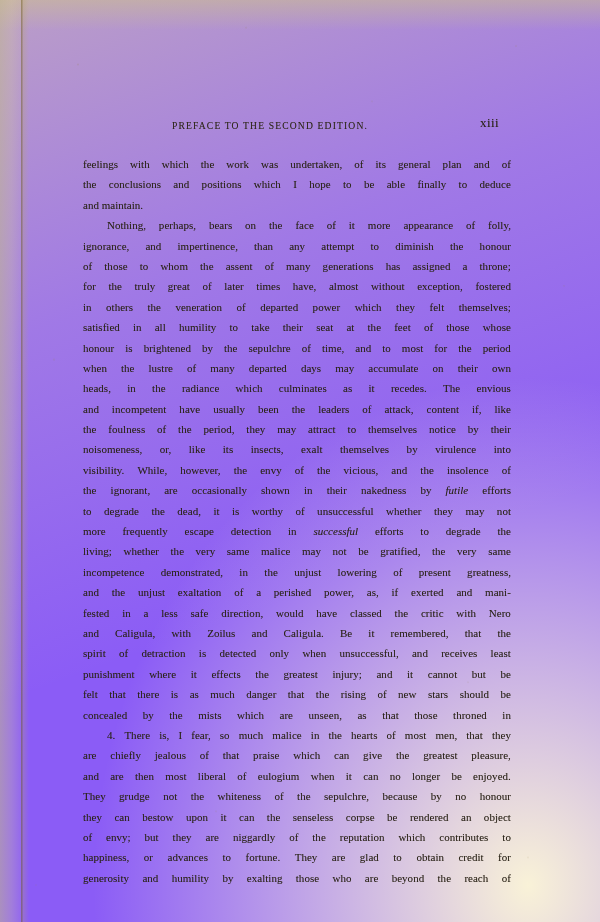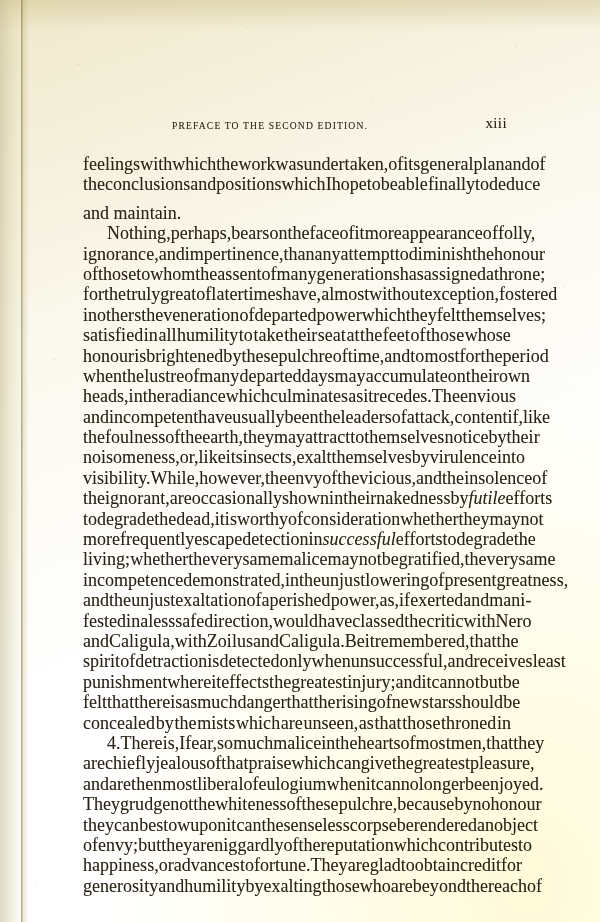--- a/index.html
+++ b/index.html
@@ -8,21 +8,21 @@
     padding: 0;
     background: #3a3a3a;
   }
 
   
   #page {
     position: relative;
     width: 600px;
     height: 922px;
     overflow: hidden;
-    background: #ffffff;
+    background: #8b5cf6;
     font-family: "Liberation Serif", "DejaVu Serif", serif;
     color: #2a2317;
     -webkit-font-smoothing: antialiased;
   }
 
   
   .paper-tint {
     position: absolute;
     inset: 0;
     background:
@@ -99,59 +99,59 @@
     text-align: center;
     font-size: 9.6px;
     letter-spacing: 1.15px;
     color: #2e2719;
     white-space: nowrap;
     
     padding-right: 54px;
   }
   #running-head .rh-folio {
     position: absolute;
-    right: 4px;
+    right: 12px;
     top: -5px;
-    font-size: 15px;
+    font-size: 13px;
     letter-spacing: 0.4px;
     color: #2a2317;
     text-align: center;
   }
 
   
   #textblock {
     position: absolute;
     left: 83px;
     top: 154px;
     width: 428px;
   }
 
   .para { margin: 0; }
 
   
   .line {
     display: block;
     height: 20.4px;
     line-height: 20.4px;
-    font-size: 18px;
+    font-size: 11px;
     color: #2a2317;
     white-space: nowrap;
     letter-spacing: 0.02px;
   }
 
   
   .line.just {
     display: flex;
     justify-content: space-between;
     white-space: normal;
   }
   .line.just > span { display: inline-block; }
 
   
-  .line.last { display: block; margin-top: 8px; }
+  .line.last { display: block; }
 
   
   .line.indent { padding-left: 24px; font-family: Liberation Serif, serif; }
   .line.just.indent { padding-left: 24px; }
 
   i { font-style: italic; }
 
   
   #textblock, #running-head {
     text-shadow: 0 0 0.35px rgba(42,35,23,0.30);
@@ -350,21 +350,21 @@
           <span>attack,</span>
           <span>content</span>
           <span>if,</span>
           <span>like</span>
         </span>
       <span class="line just">
           <span>the</span>
           <span>foulness</span>
           <span>of</span>
           <span>the</span>
-          <span>earth,</span>
+          <span>period,</span>
           <span>they</span>
           <span>may</span>
           <span>attract</span>
           <span>to</span>
           <span>themselves</span>
           <span>notice</span>
           <span>by</span>
           <span>their</span>
         </span>
       <span class="line just">
@@ -408,21 +408,21 @@
         </span>
       <span class="line just">
           <span>to</span>
           <span>degrade</span>
           <span>the</span>
           <span>dead,</span>
           <span>it</span>
           <span>is</span>
           <span>worthy</span>
           <span>of</span>
-          <span>consideration</span>
+          <span>unsuccessful</span>
           <span>whether</span>
           <span>they</span>
           <span>may</span>
           <span>not</span>
         </span>
       <span class="line just">
           <span>more</span>
           <span>frequently</span>
           <span>escape</span>
           <span>detection</span>

